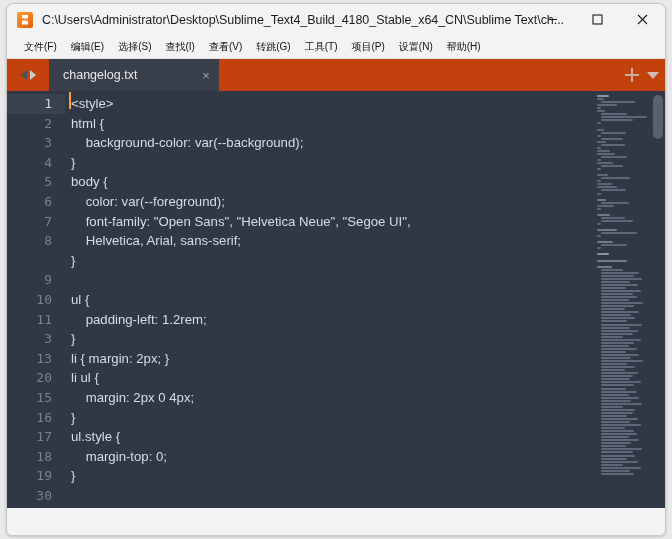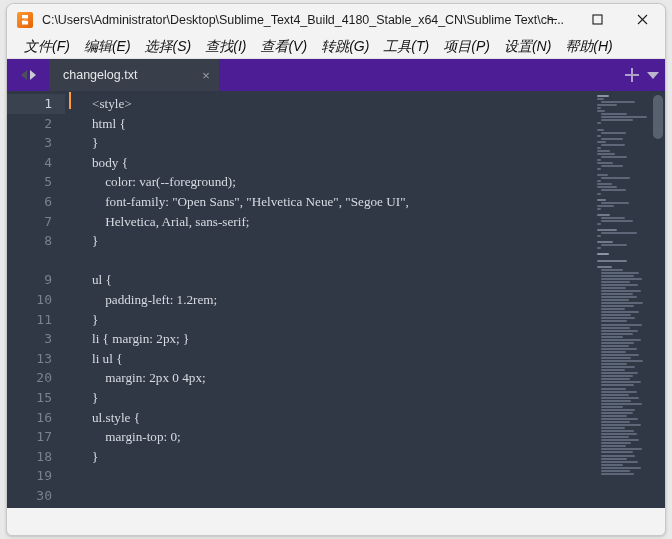--- a/index.html
+++ b/index.html
@@ -79,33 +79,32 @@
   
   .menubar {
     height: 24px;
     background: #f3f3f3;
     display: flex;
     align-items: center;
     padding-left: 10px;
     border-bottom: 1px solid #e3e3e3;
   }
   .menu-item {
-    font-size: 14px;
+    font-size: 10px;
     color: #101010;
     padding: 2px 7px;
     white-space: nowrap;
     border-radius: 3px;
-    font-style: italic;
   }
 
   
   .tabbar {
     position: relative;
     height: 32px;
-    background: #4c1d95;
+    background: #c2410c;
     display: flex;
     align-items: center;
   }
   .tab-nav {
     width: 42px; height: 32px;
     display: flex; align-items: center; justify-content: center;
     gap: 3px;
   }
   .tri {
     width: 0; height: 0;
@@ -194,27 +193,26 @@
 
   .code {
     position: relative;
     flex: 1 1 auto;
     padding-top: 3px;
     overflow: hidden;
   }
   .code-row {
     height: 19.6px;
     line-height: 19.6px;
-    font-family: Liberation Serif, serif;
+    font-family: Liberation Sans, sans-serif;
     font-size: 13.2px;
     color: #d7dce3;
     white-space: pre;
     position: relative;
     padding-left: 6px;
-    margin-left: 21px;
   }
   .cursor {
     position: absolute;
     left: 4px; top: 1px;
     width: 2px; height: 17px;
     background: #ff9d3c;
   }
 
   
   .minimap {
@@ -372,20 +370,21 @@
           <div class="gutter-row">16</div>
           <div class="gutter-row">17</div>
           <div class="gutter-row">18</div>
           <div class="gutter-row">19</div>
           <div class="gutter-row">30</div>
           <div class="gutter-row">21</div>
         </div>
       <div class="code">
           <div class="code-row">&lt;style&gt;</div>
           <div class="code-row">html {</div>
+          <div class="code-row">    background-color: var(--background);</div>
           <div class="code-row">}</div>
           <div class="code-row">body {</div>
           <div class="code-row">    color: var(--foreground);</div>
           <div class="code-row">    font-family: "Open Sans", "Helvetica Neue", "Segoe UI",</div>
           <div class="code-row">    Helvetica, Arial, sans-serif;</div>
           <div class="code-row">}</div>
           <div class="code-row"></div>
           <div class="code-row">ul {</div>
           <div class="code-row">    padding-left: 1.2rem;</div>
           <div class="code-row">}</div>

